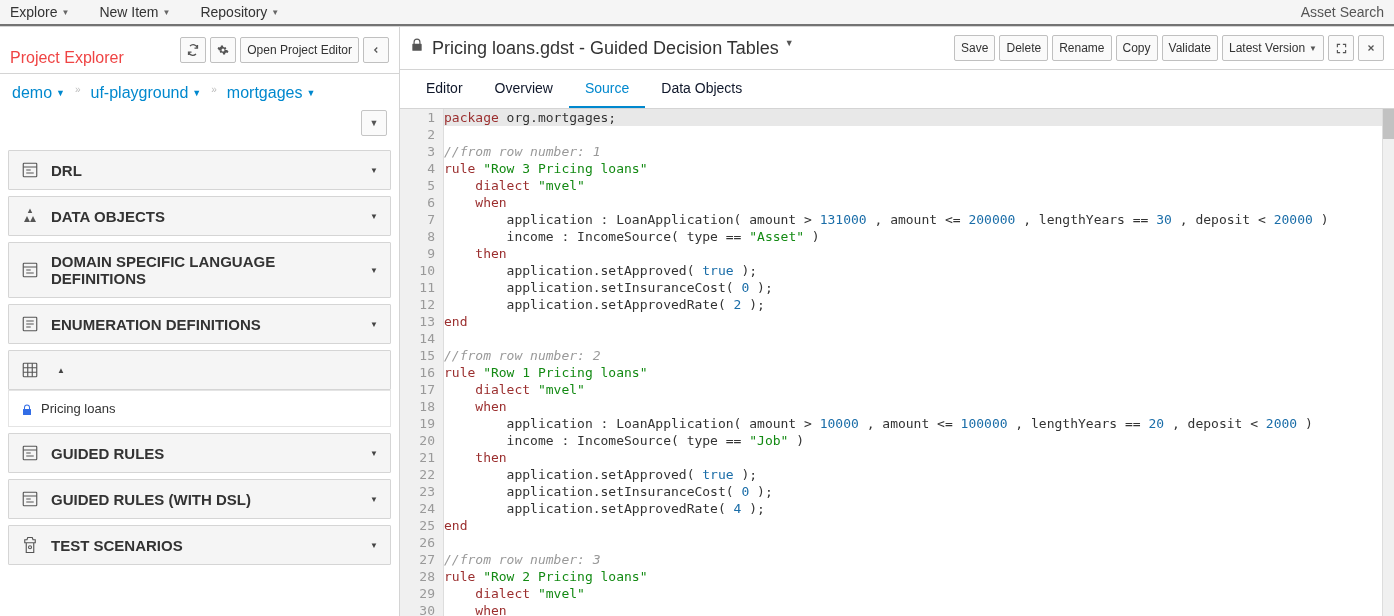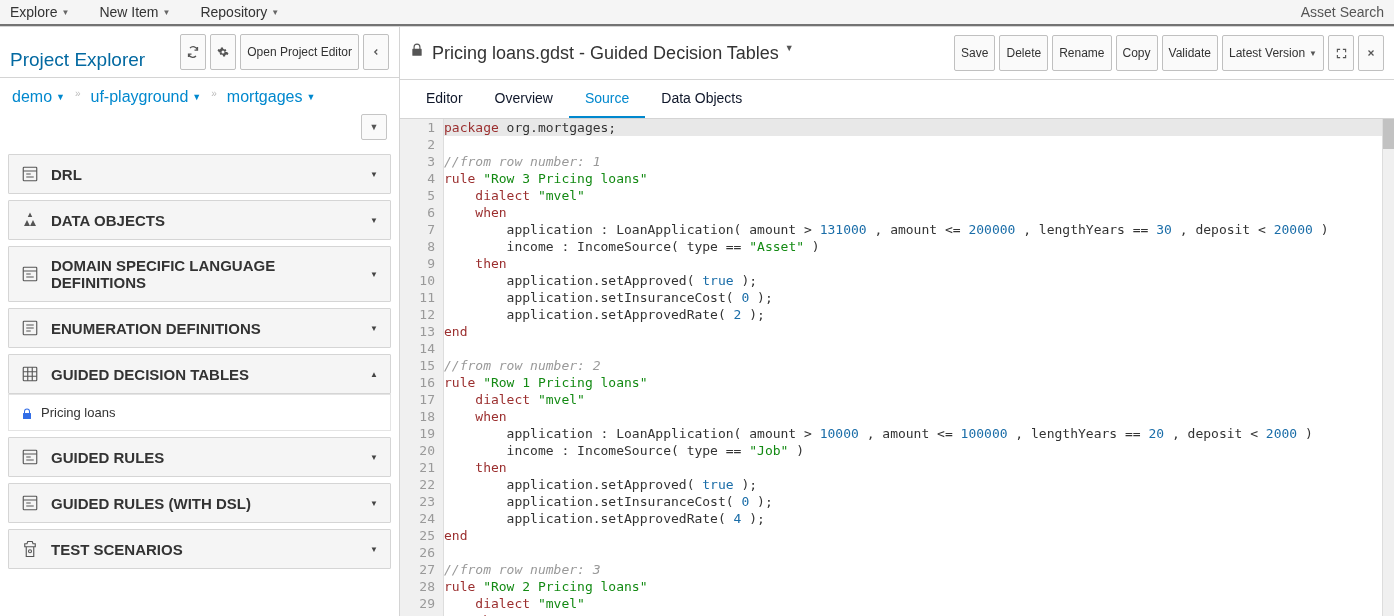--- a/index.html
+++ b/index.html
@@ -12,22 +12,22 @@
   .top-menu .menu-item .caret { margin-left: 4px; font-size: 8px; color: #666; }
   .top-menu .spacer { flex: 1; }
   .top-menu .asset-search { color: #555; cursor: pointer; }
 
   
   .main { flex: 1; display: flex; overflow: hidden; border-top: 1px solid #d4d4d4; }
 
   
   .left-panel { width: 400px; min-width: 400px; border-right: 1px solid #d4d4d4; display: flex; flex-direction: column; background: #fff; }
   .pe-header { display: flex; align-items: center; padding: 6px 10px; border-bottom: 1px solid #d4d4d4; }
-  .pe-title { font-size: 19px; color: #0369a1; flex: 1; margin-top: 16px; }
-  .btn-sm { border: 1px solid #c0c0c0; background: #fafafa; border-radius: 2px; font-size: 12px; color: #333; padding: 4px 6px; cursor: pointer; display: inline-flex; align-items: center; margin-left: 4px; height: 36px; }
+  .pe-title { font-size: 16px; color: #ef4444; flex: 1; margin-top: 16px; }
+  .btn-sm { border: 1px solid #c0c0c0; background: #fafafa; border-radius: 2px; font-size: 12px; color: #333; padding: 4px 6px; cursor: pointer; display: inline-flex; align-items: center; margin-left: 4px; height: 26px; }
   .icon-btn { width: 26px; justify-content: center; padding: 0; }
   .breadcrumb { padding: 10px 10px 4px 12px; font-size: 16px; color: #0088ce; display: flex; align-items: flex-start; flex-wrap: wrap; }
   .breadcrumb .bc-link { color: #0088ce; display: inline-flex; align-items: center; cursor: pointer; }
   .breadcrumb .caret { font-size: 9px; margin-left: 4px; color: #0088ce; }
   .breadcrumb .sep { margin: 0 10px; color: #bbb; font-size: 10px; }
   .dd-row { padding: 4px 12px 8px 12px; display: flex; justify-content: flex-end; }
   .dd-btn { border: 1px solid #c5c5c5; background: #fafafa; border-radius: 2px; width: 26px; height: 26px; display: inline-flex; align-items: center; justify-content: center; cursor: pointer; font-size: 9px; color: #555; }
   .categories { overflow-y: auto; flex: 1; padding: 0 8px 8px 8px; }
   .cat { border: 1px solid #d5d5d5; background: #f5f5f5; margin-top: 6px; border-radius: 1px; display: flex; align-items: center; padding: 10px 12px; cursor: pointer; }
   .cat-label { font-weight: bold; font-size: 15px; color: #333; flex: 1; display: inline-flex; align-items: center; }
@@ -166,21 +166,20 @@
           <span class="cat-label">ENUMERATION DEFINITIONS</span>
           <span class="toggle">▼</span>
         </div>
         <div class="cat">
           <span class="cat-icon">
             <svg width="18" height="18" viewBox="0 0 24 24" fill="none" stroke="#555" stroke-width="1.5">
               <rect x="3" y="3" width="18" height="18" rx="1"></rect>
               <path d="M3 9h18M3 15h18M9 3v18M15 3v18"></path>
             </svg>
           </span>
-          <span class="cat-label">GUIDED DECISION TABLES</span>
           <span class="toggle">▲</span>
         </div>
         <div class="cat-items">
           <span class="item-icon">
             <svg width="12" height="12" viewBox="0 0 24 24" fill="#326de6">
               <path d="M6 10V7a6 6 0 1 1 12 0v3h1a1 1 0 0 1 1 1v10a1 1 0 0 1-1 1H5a1 1 0 0 1-1-1V11a1 1 0 0 1 1-1h1zm2 0h8V7a4 4 0 1 0-8 0v3z"></path>
             </svg>
           </span>
           <span>Pricing loans</span>
         </div>

